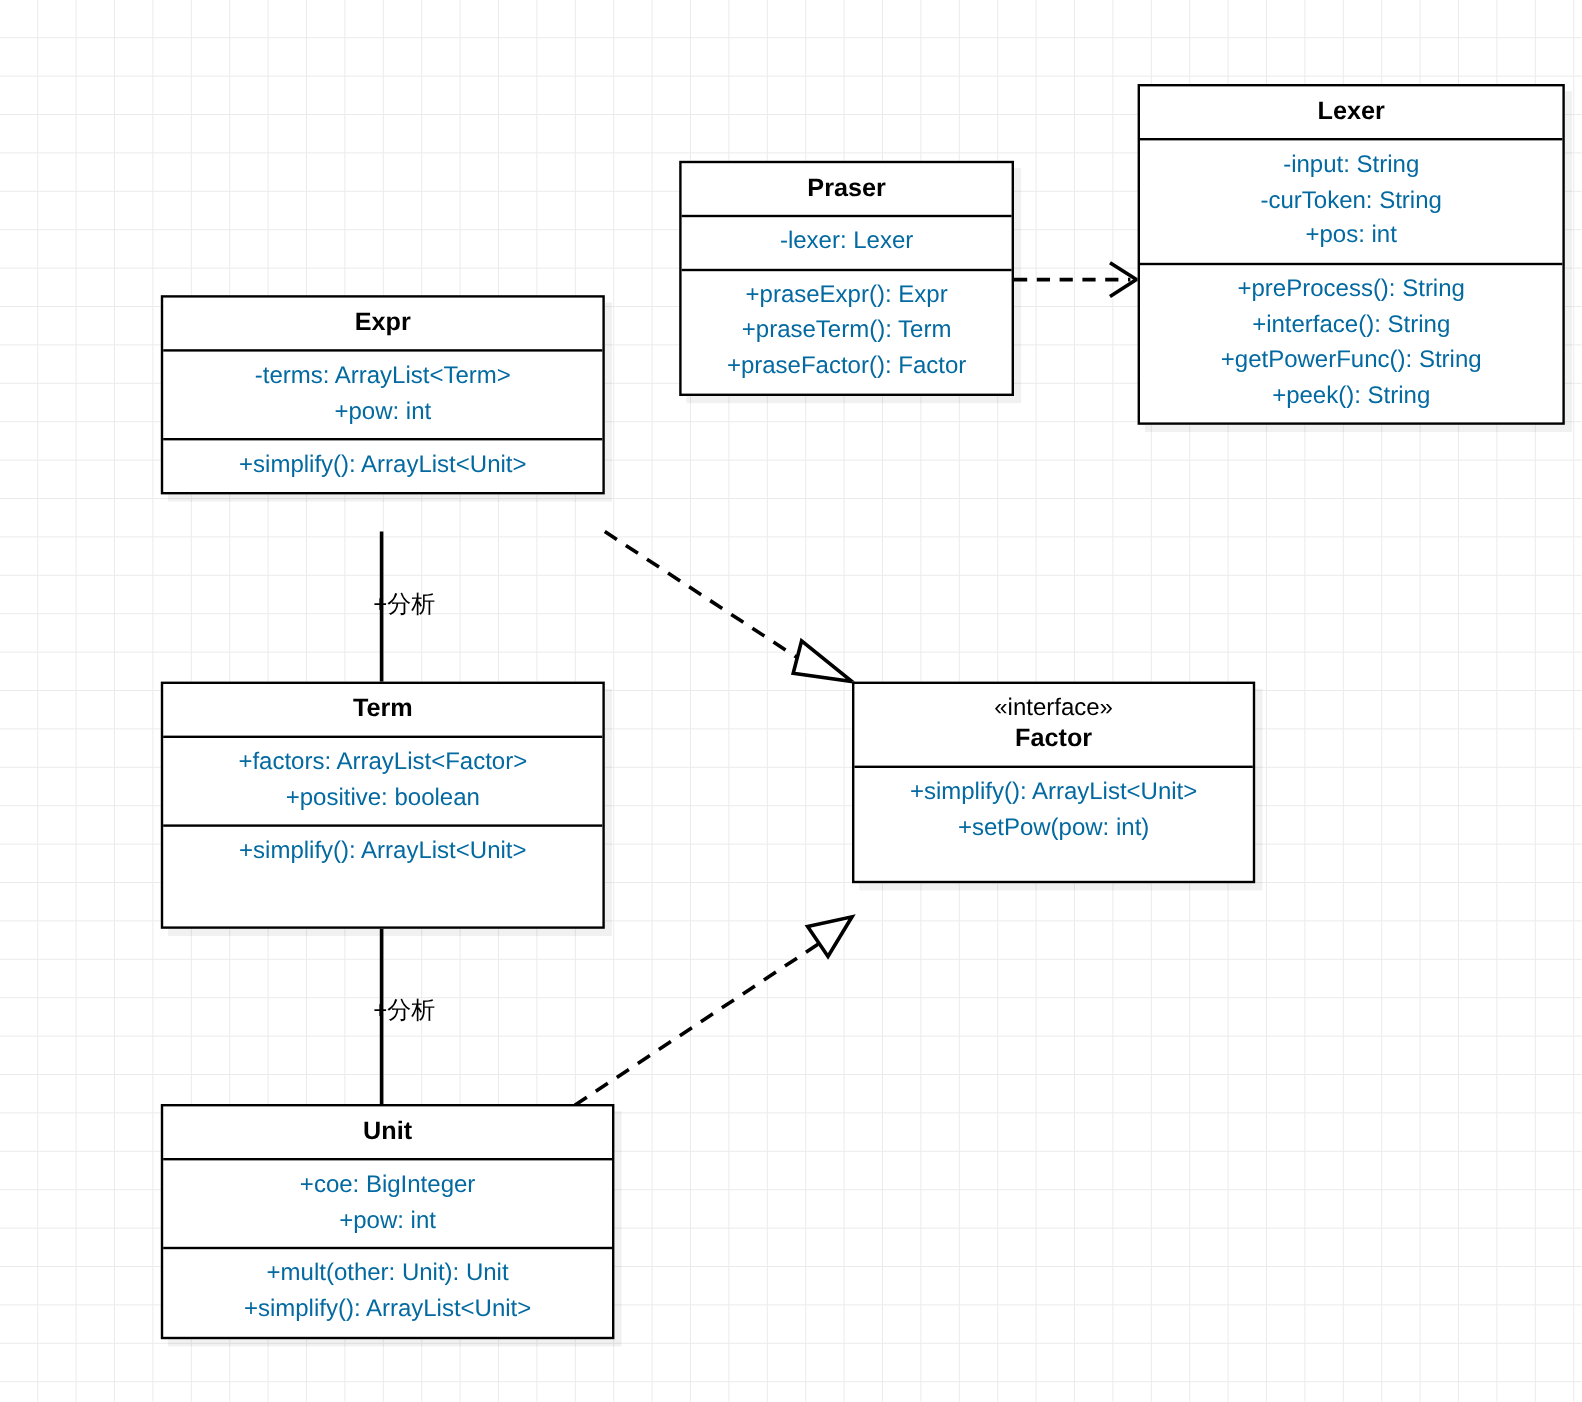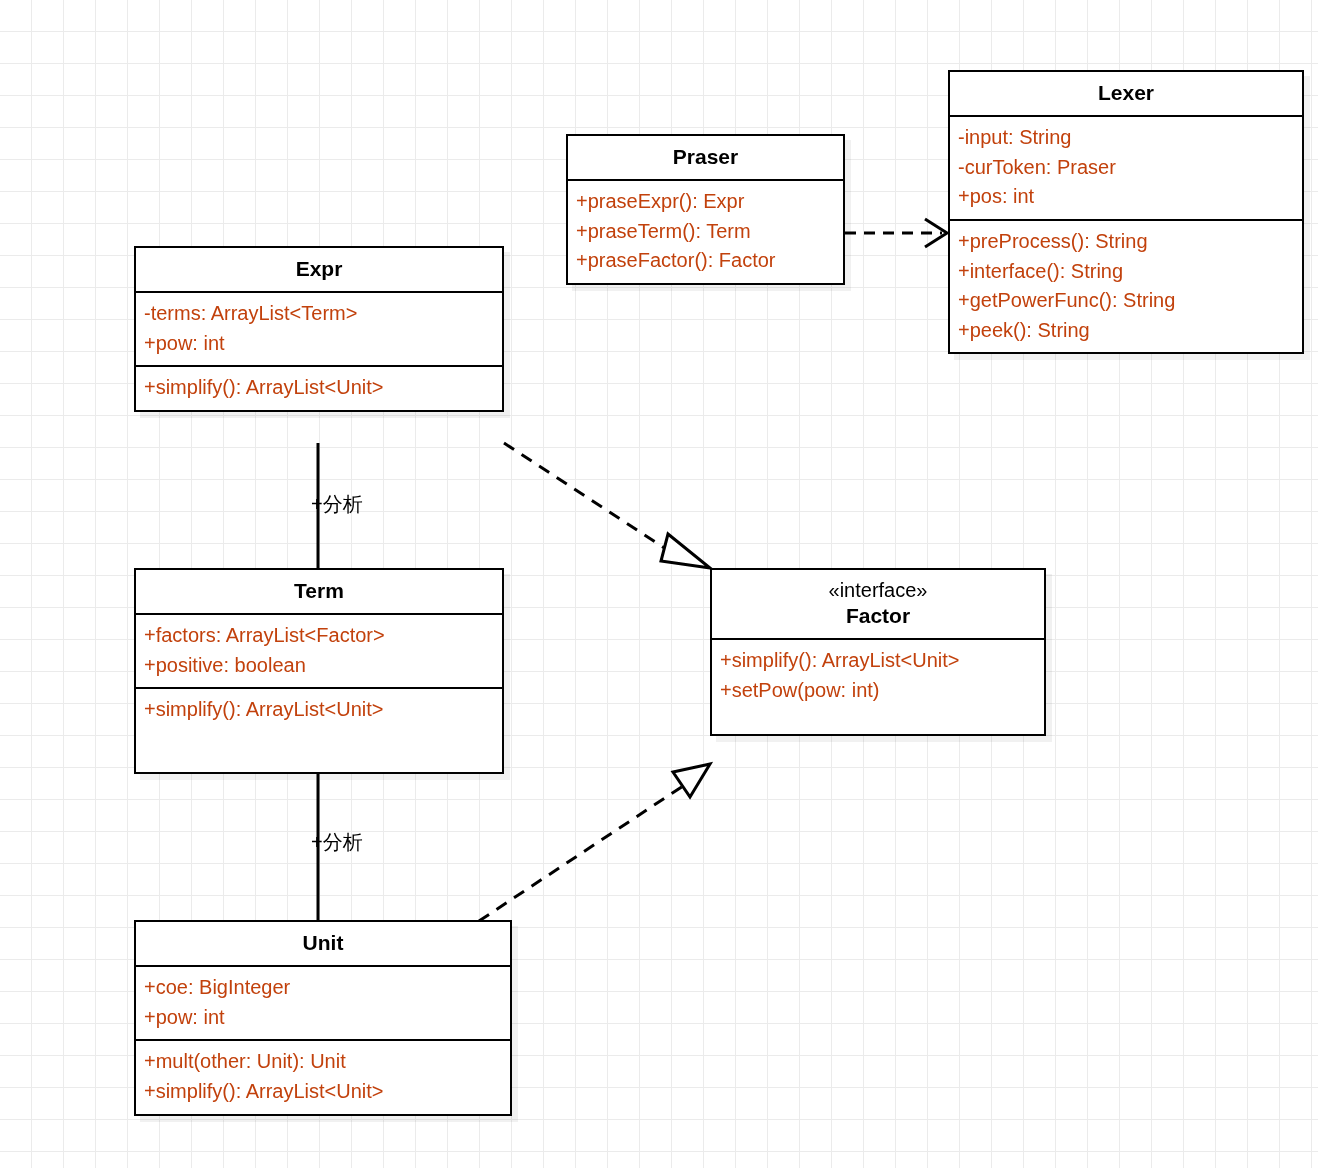--- a/index.html
+++ b/index.html
@@ -61,22 +61,23 @@
   .uml-header .cname {
     display: block;
     font-weight: bold;
     line-height: 1.25;
   }
   .uml-section {
     box-sizing: border-box;
     border-top: 2px solid #000000;
     padding: 6px 8px 7px 8px;
     font-size: 20px;
-    color: #c2410c;
+    color: #0369a1;
     line-height: 1.48;
+    text-align: center;
   }
   .uml-section .row {
     white-space: nowrap;
   }
   .edge-label {
     position: absolute;
     font-size: 20px;
     color: #000000;
     white-space: nowrap;
     line-height: 1;
@@ -112,36 +113,39 @@
       <line x1="318" y1="773" x2="318" y2="921" stroke="#000000" stroke-width="3"></line>
     </g>
   </svg>
 
   <div class="uml-class" id="class-lexer" style="left:948px; top:70px; width:356px;">
     <div class="uml-header">
       <span class="cname">Lexer</span>
     </div>
     <div class="uml-section">
       <div class="row">-input: String</div>
-      <div class="row">-curToken: Praser</div>
+      <div class="row">-curToken: String</div>
       <div class="row">+pos: int</div>
     </div>
     <div class="uml-section">
       <div class="row">+preProcess(): String</div>
       <div class="row">+interface(): String</div>
       <div class="row">+getPowerFunc(): String</div>
       <div class="row">+peek(): String</div>
     </div>
   </div>
 
   <div class="uml-class" id="class-praser" style="left:566px; top:134px; width:279px;">
     <div class="uml-header">
       <span class="cname">Praser</span>
     </div>
     <div class="uml-section">
+      <div class="row">-lexer: Lexer</div>
+    </div>
+    <div class="uml-section">
       <div class="row">+praseExpr(): Expr</div>
       <div class="row">+praseTerm(): Term</div>
       <div class="row">+praseFactor(): Factor</div>
     </div>
   </div>
 
   <div class="uml-class" id="class-expr" style="left:134px; top:246px; width:370px;">
     <div class="uml-header">
       <span class="cname">Expr</span>
     </div>

